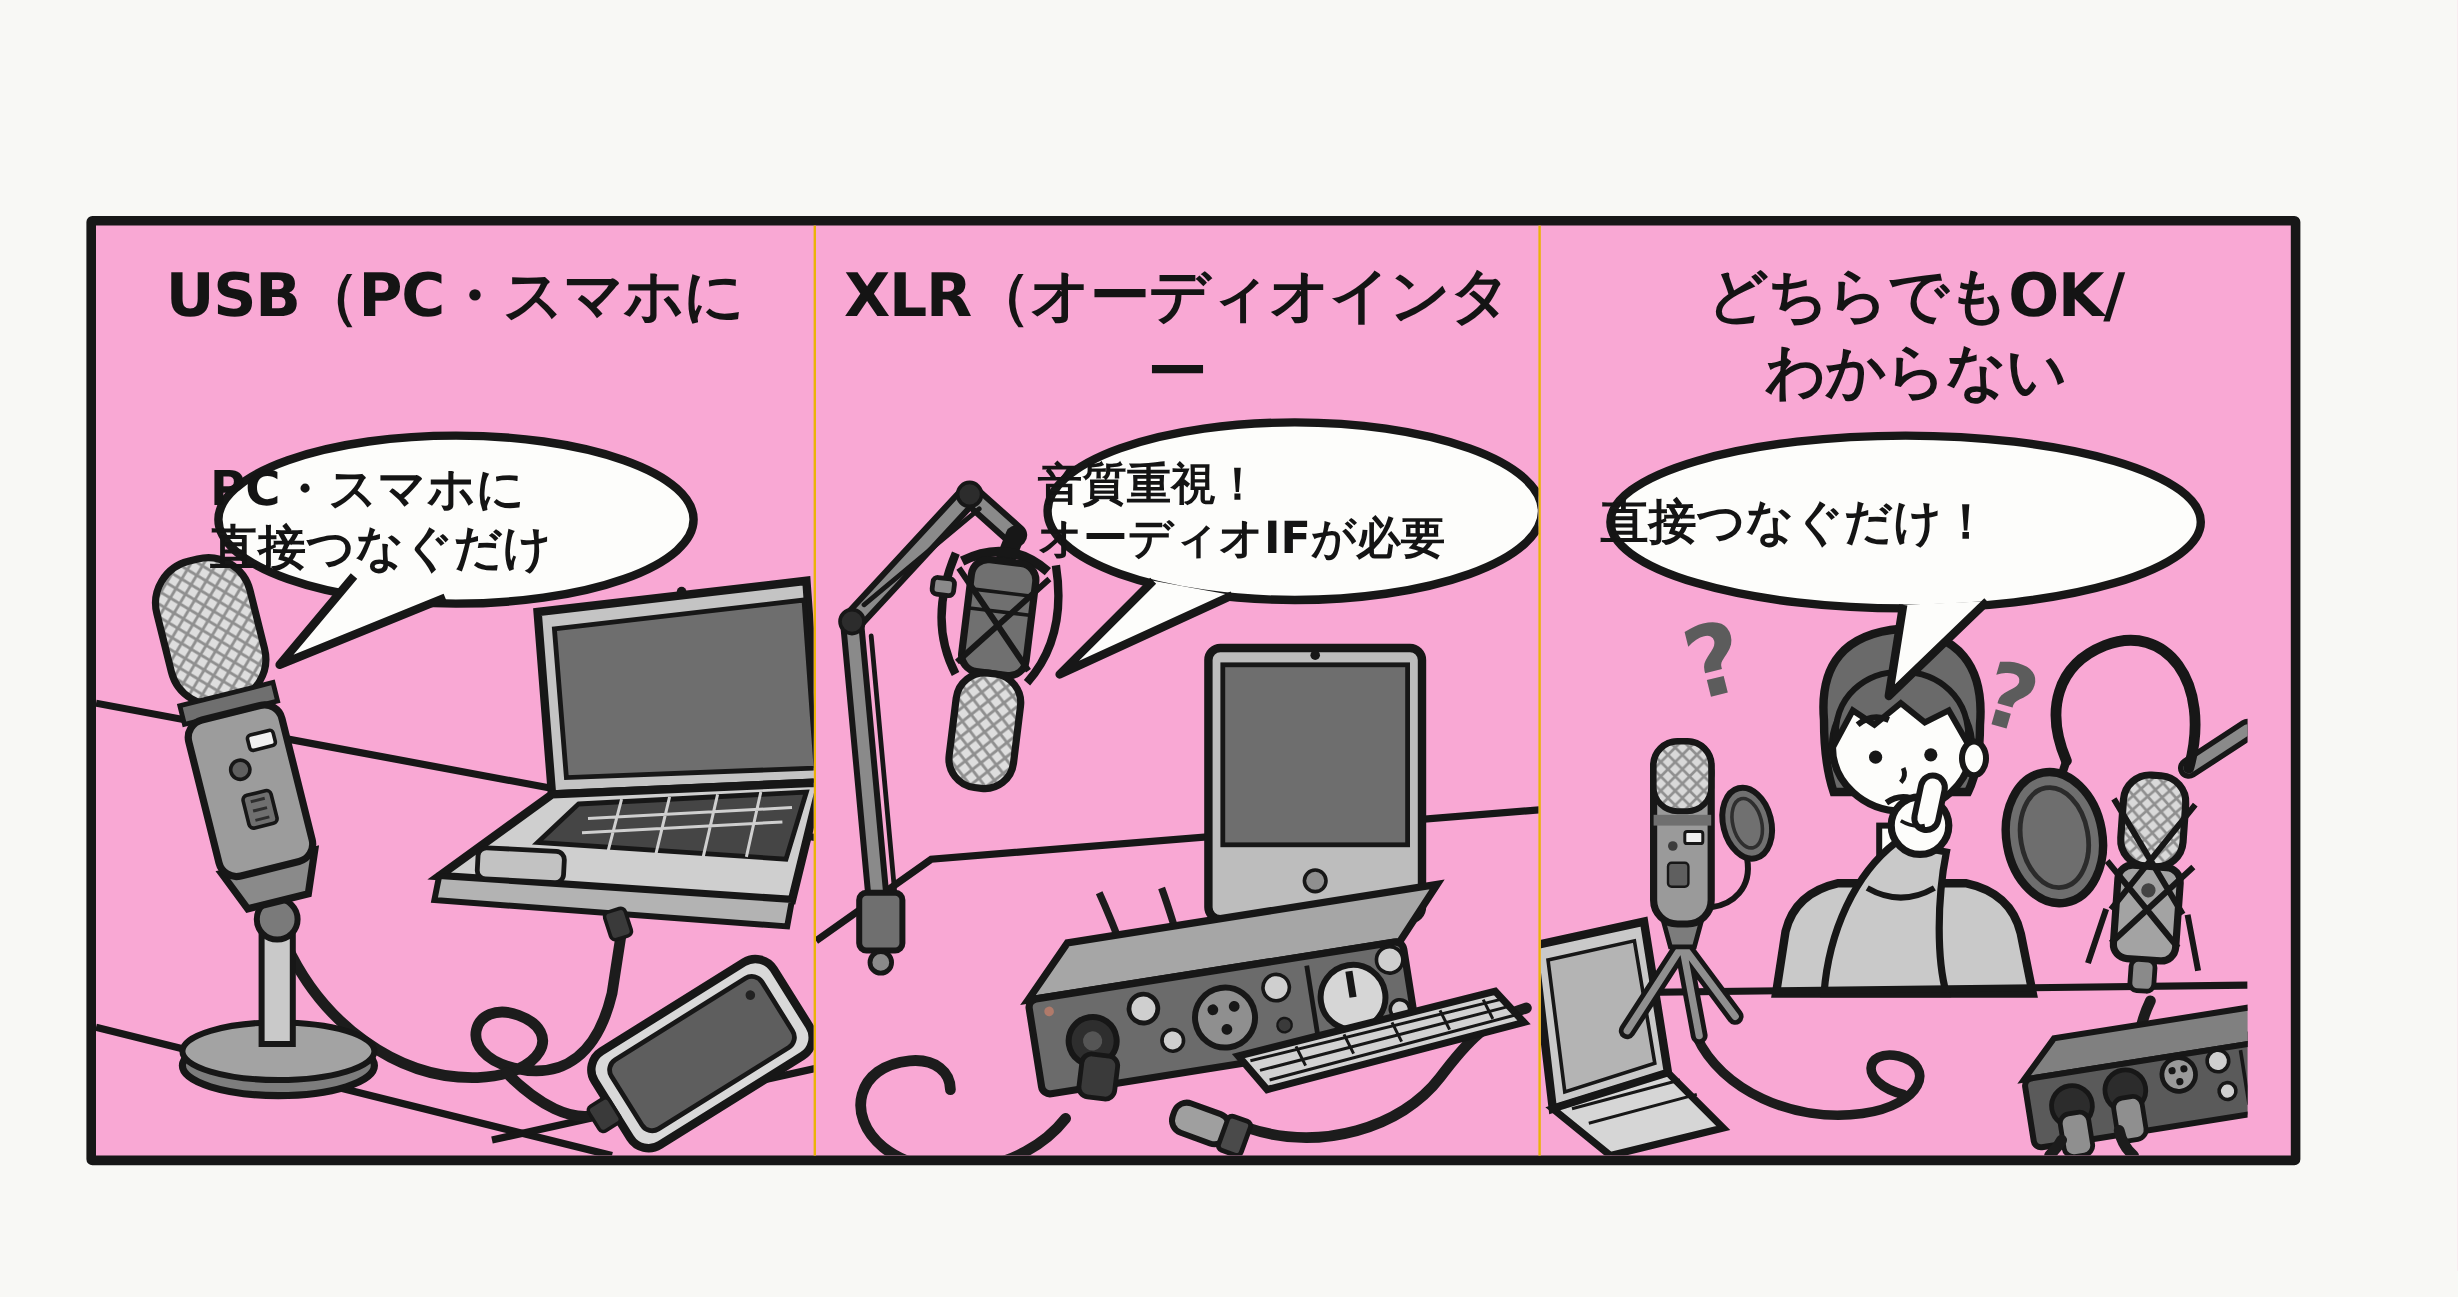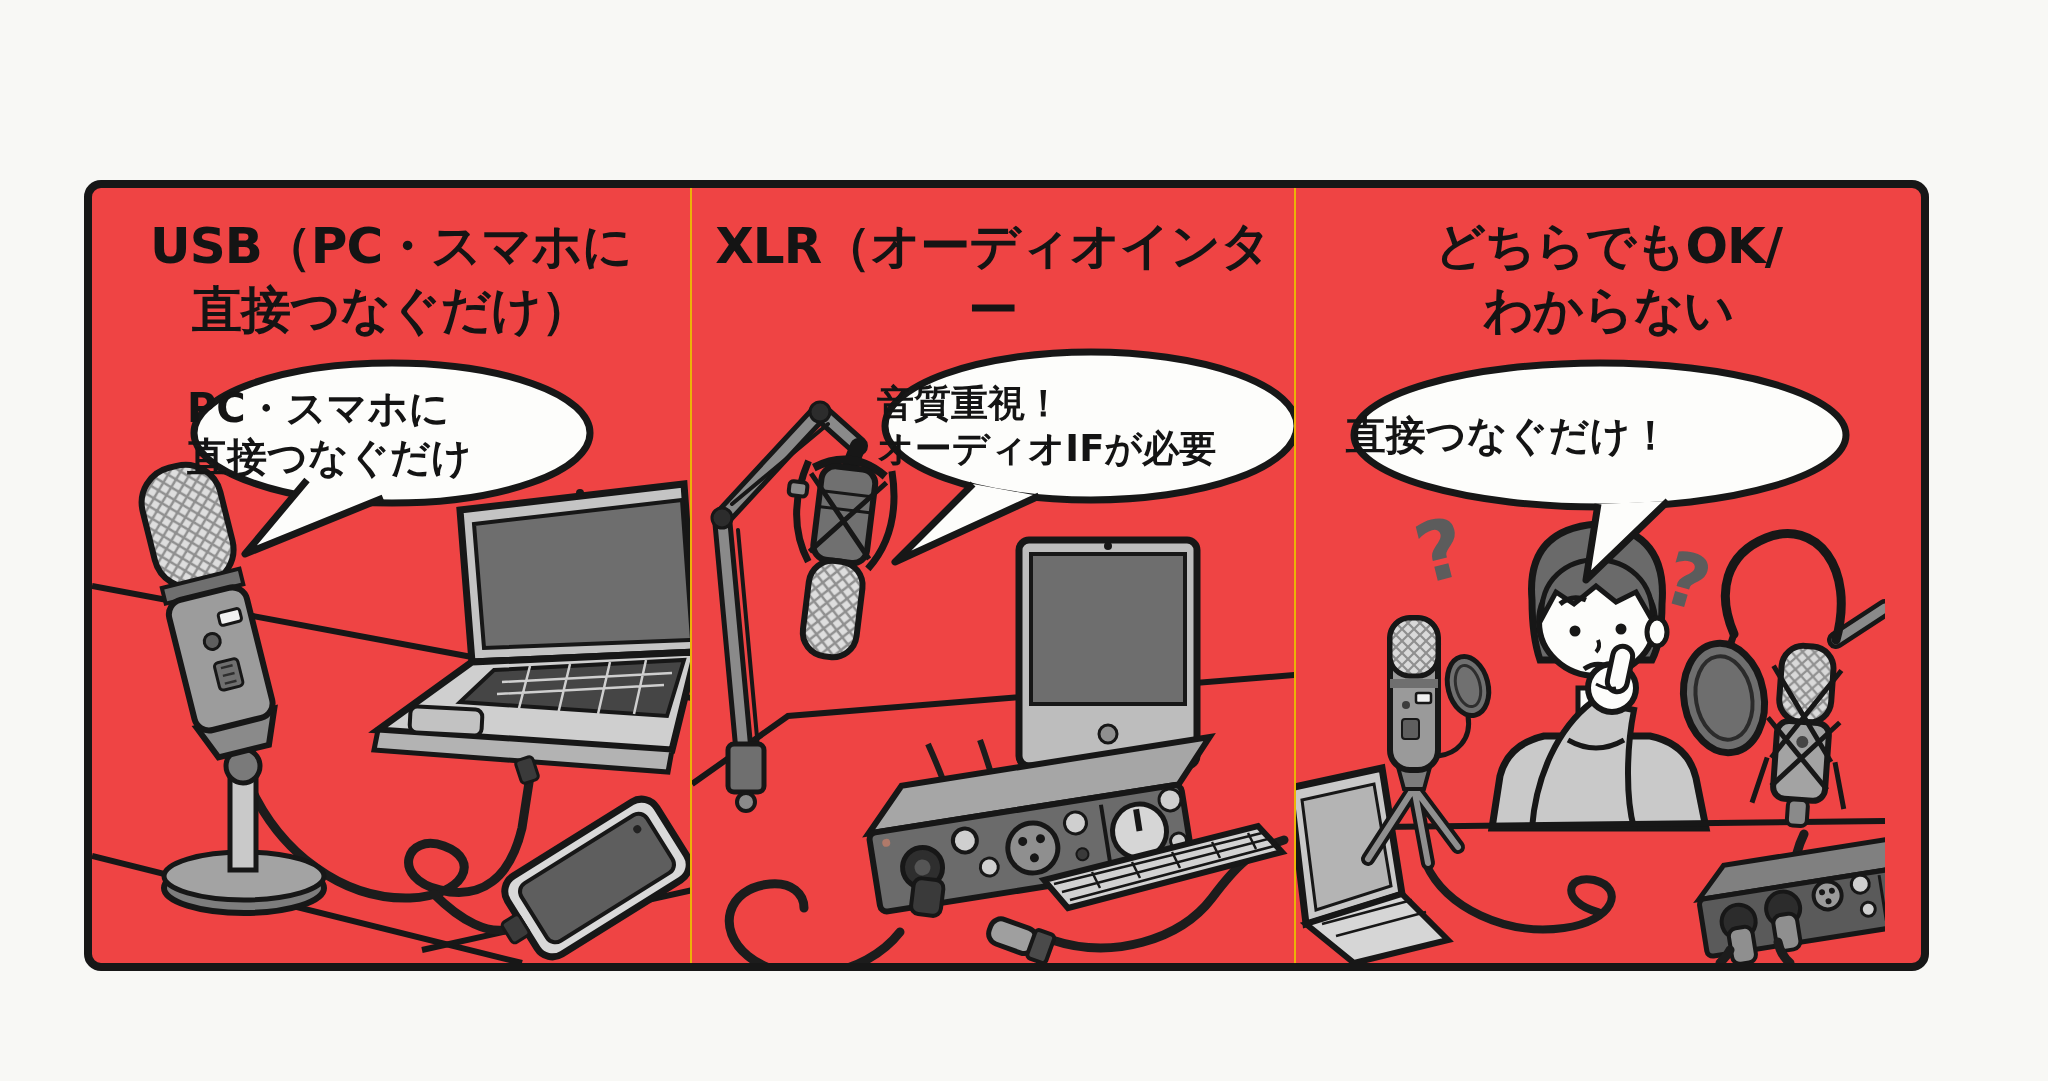--- a/index.html
+++ b/index.html
@@ -1,19 +1,19 @@
 <!DOCTYPE html>
 <html><head>
 <meta charset="utf-8">
 <style>
   html,body{margin:0;padding:0;width:2048px;height:1081px;overflow:hidden;
     background:#f8f8f5;font-family:"DejaVu Sans","Liberation Sans",sans-serif;}
   .stage{position:relative;width:2048px;height:1081px;}
-  .frame{position:absolute;left:84px;top:180px;width:1829px;height:775px;
-    border:8px solid #171717;border-radius:17px;background:#ef4444;display:flex;}
+  .frame{position:absolute;left:72px;top:180px;width:1829px;height:775px;
+    border:8px solid #171717;border-radius:5px;background:#f9a8d4;display:flex;}
   .panel{position:relative;height:100%;overflow:hidden;}
   .p1{width:610px;} .p2{width:614px;} .p3{width:589px;padding-left:48px;}
   .p2,.p3{border-left:2px solid #eab308;}
   .title{position:absolute;top:26px;left:0;right:0;z-index:4;text-align:center;
     font-weight:bold;color:#141414;font-size:50px;line-height:1.28;letter-spacing:-1px;}
   .scene{position:absolute;inset:0;z-index:1;}
   .bubble{position:absolute;z-index:5;}
   .bubble svg{position:absolute;left:0;top:0;overflow:visible;}
   .btext{position:absolute;left:0;top:0;right:0;bottom:0;display:flex;flex-direction:column;
     align-items:flex-start;justify-content:center;font-weight:bold;color:#141414;
@@ -23,21 +23,20 @@
 </style>
 </head>
 <body>
 
 <div class="stage">
   <div class="frame">
 
     <div class="panel p1">
       <div class="title">
         <div>USB（PC・スマホに</div>
-        <div>直接つなぐだけ）</div>
       </div>
 
       <svg class="scene" width="610" height="775" viewBox="0 0 610 775">
         <defs>
           <pattern id="hatch1" patternUnits="userSpaceOnUse" width="13" height="13">
             <rect width="13" height="13" fill="#dedede"></rect>
             <path d="M0,0 L13,13 M13,0 L0,13" stroke="#8f8f8f" stroke-width="2.4"></path>
           </pattern>
         </defs>
 

